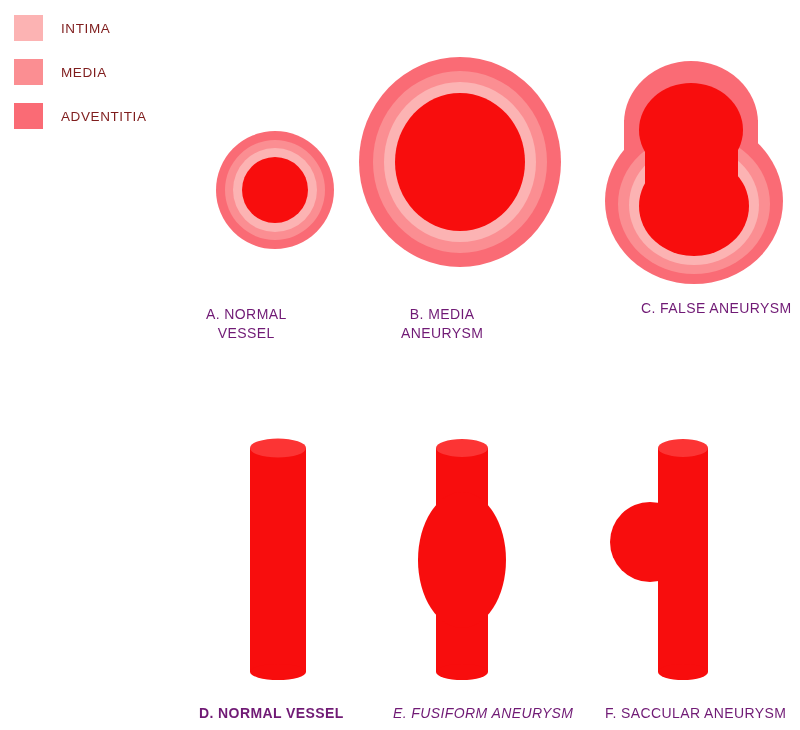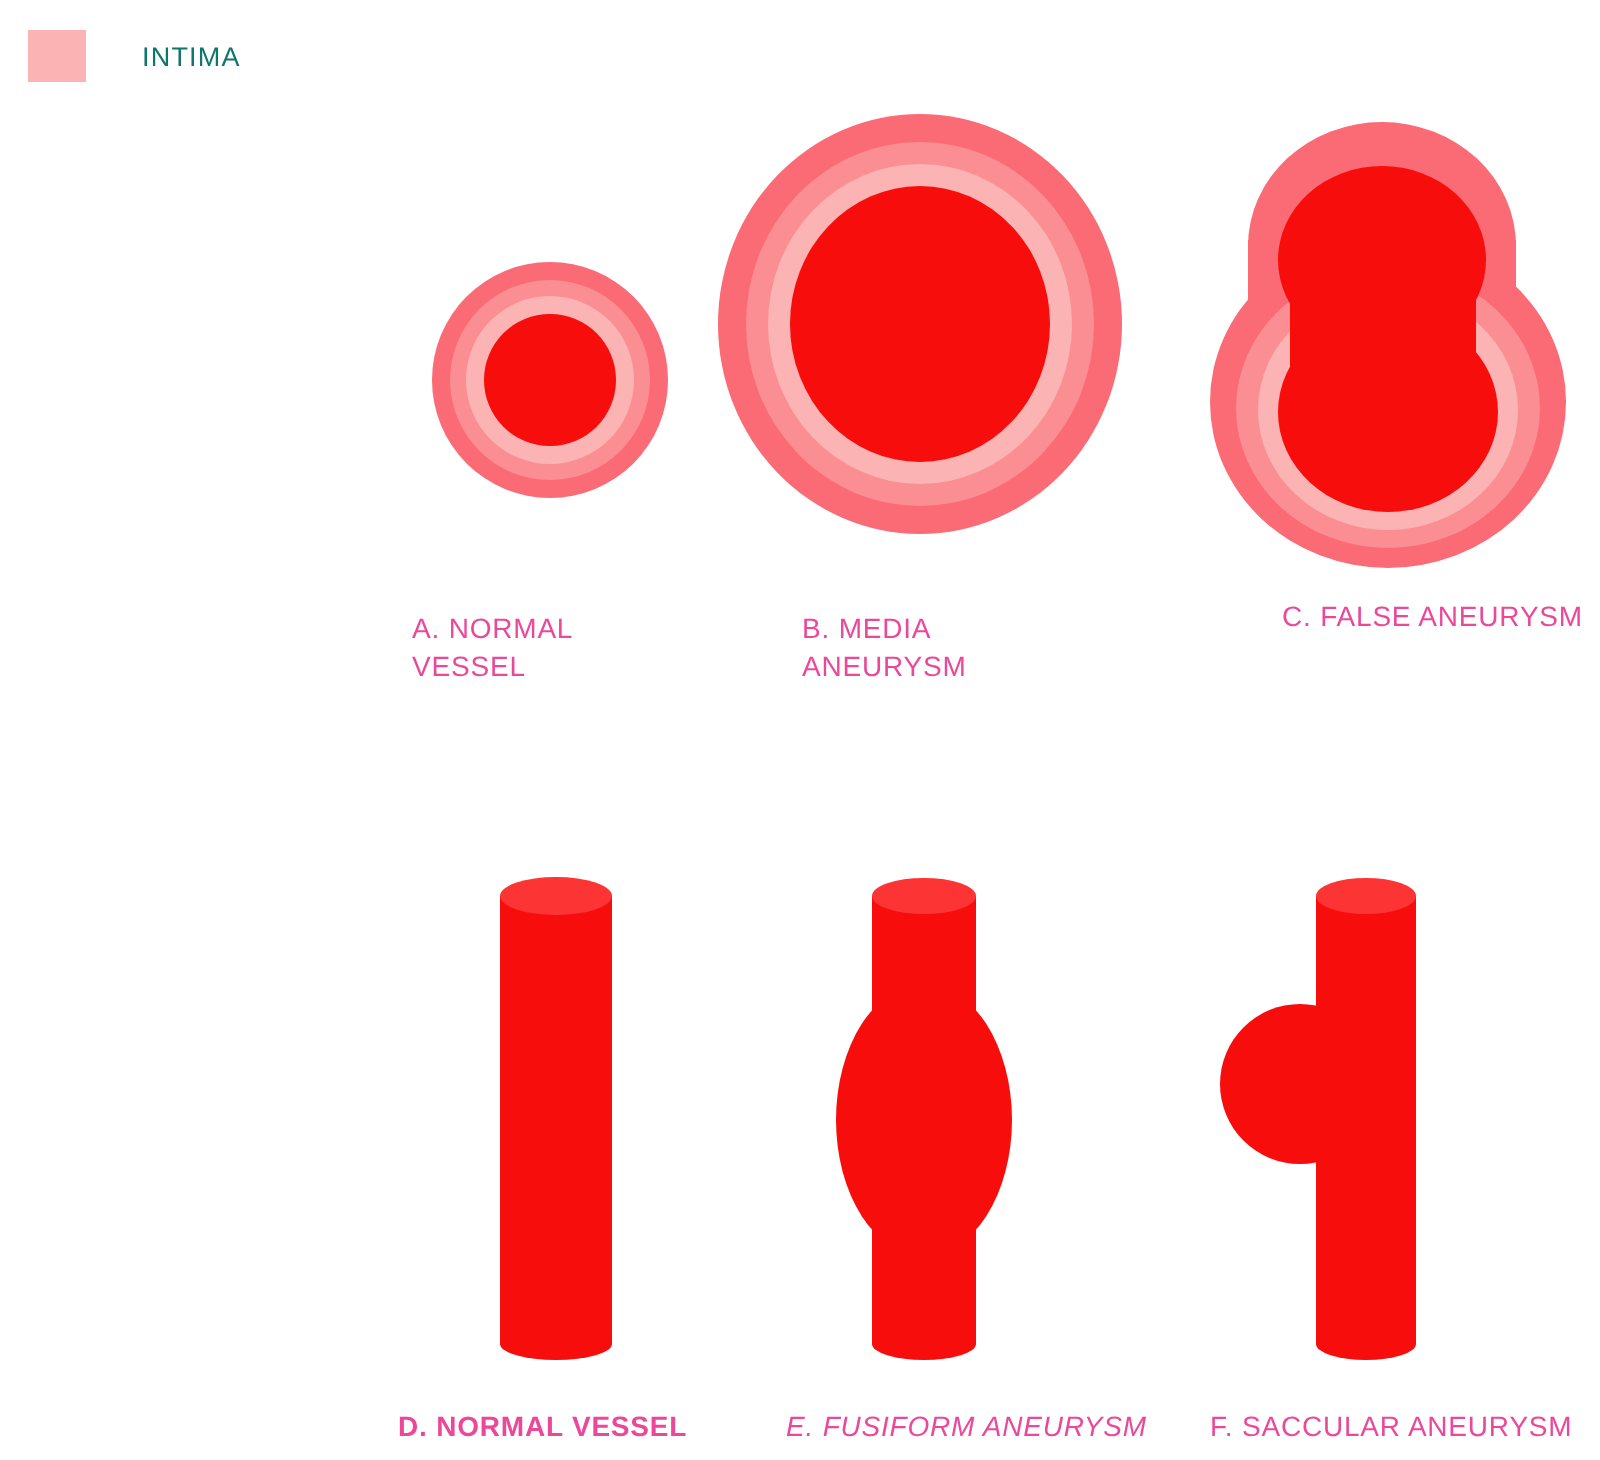--- a/index.html
+++ b/index.html
@@ -26,35 +26,36 @@
     display: flex;
     align-items: center;
     height: 44px;
   }
   .legend-swatch {
     width: 29px;
     height: 26px;
     flex: 0 0 auto;
   }
   .legend-label {
-    margin-left: 28px;
+    margin-left: 18px;
     font-size: 13.5px;
     letter-spacing: 0.6px;
-    color: #0f766e;
+    color: #7f1d1d;
     white-space: nowrap;
   }
 
   
   .caption {
     position: absolute;
     font-size: 14px;
     letter-spacing: 0.4px;
-    color: #ec4899;
+    color: #701a75;
     line-height: 19px;
     white-space: pre-line;
+    text-align: center;
   }
 
   #cap-a { left: 206px; top: 305px; }
   #cap-b { left: 401px; top: 305px; }
   #cap-c { left: 641px; top: 299px; }
   #cap-d { left: 199px; top: 704px; font-weight: bold; }
   #cap-e { left: 393px; top: 704px; font-style: italic; }
   #cap-f { left: 605px; top: 704px; }
 
   .figure-svg {
@@ -71,21 +72,29 @@
 </head>
 <body>
 
 <div id="legend">
 
   <div class="legend-row">
     <div class="legend-swatch" style="background:#fcb3b3"></div>
     <div class="legend-label">INTIMA</div>
   </div>
 
+  <div class="legend-row">
+    <div class="legend-swatch" style="background:#fb8e92"></div>
+    <div class="legend-label">MEDIA</div>
+  </div>
 
+  <div class="legend-row">
+    <div class="legend-swatch" style="background:#fa6b75"></div>
+    <div class="legend-label">ADVENTITIA</div>
+  </div>
 
 </div>
 
 <svg id="fig-a" class="figure-svg" width="140" height="140" viewBox="0 0 140 140">
   <circle cx="70" cy="70" r="59" fill="#fa6b75"></circle>
   <circle cx="70" cy="70" r="50" fill="#fb8e92"></circle>
   <circle cx="70" cy="70" r="42" fill="#fcb3b3"></circle>
   <circle cx="70" cy="70" r="33" fill="#f80d0d"></circle>
 </svg>
 <div class="caption" id="cap-a">A. NORMAL

